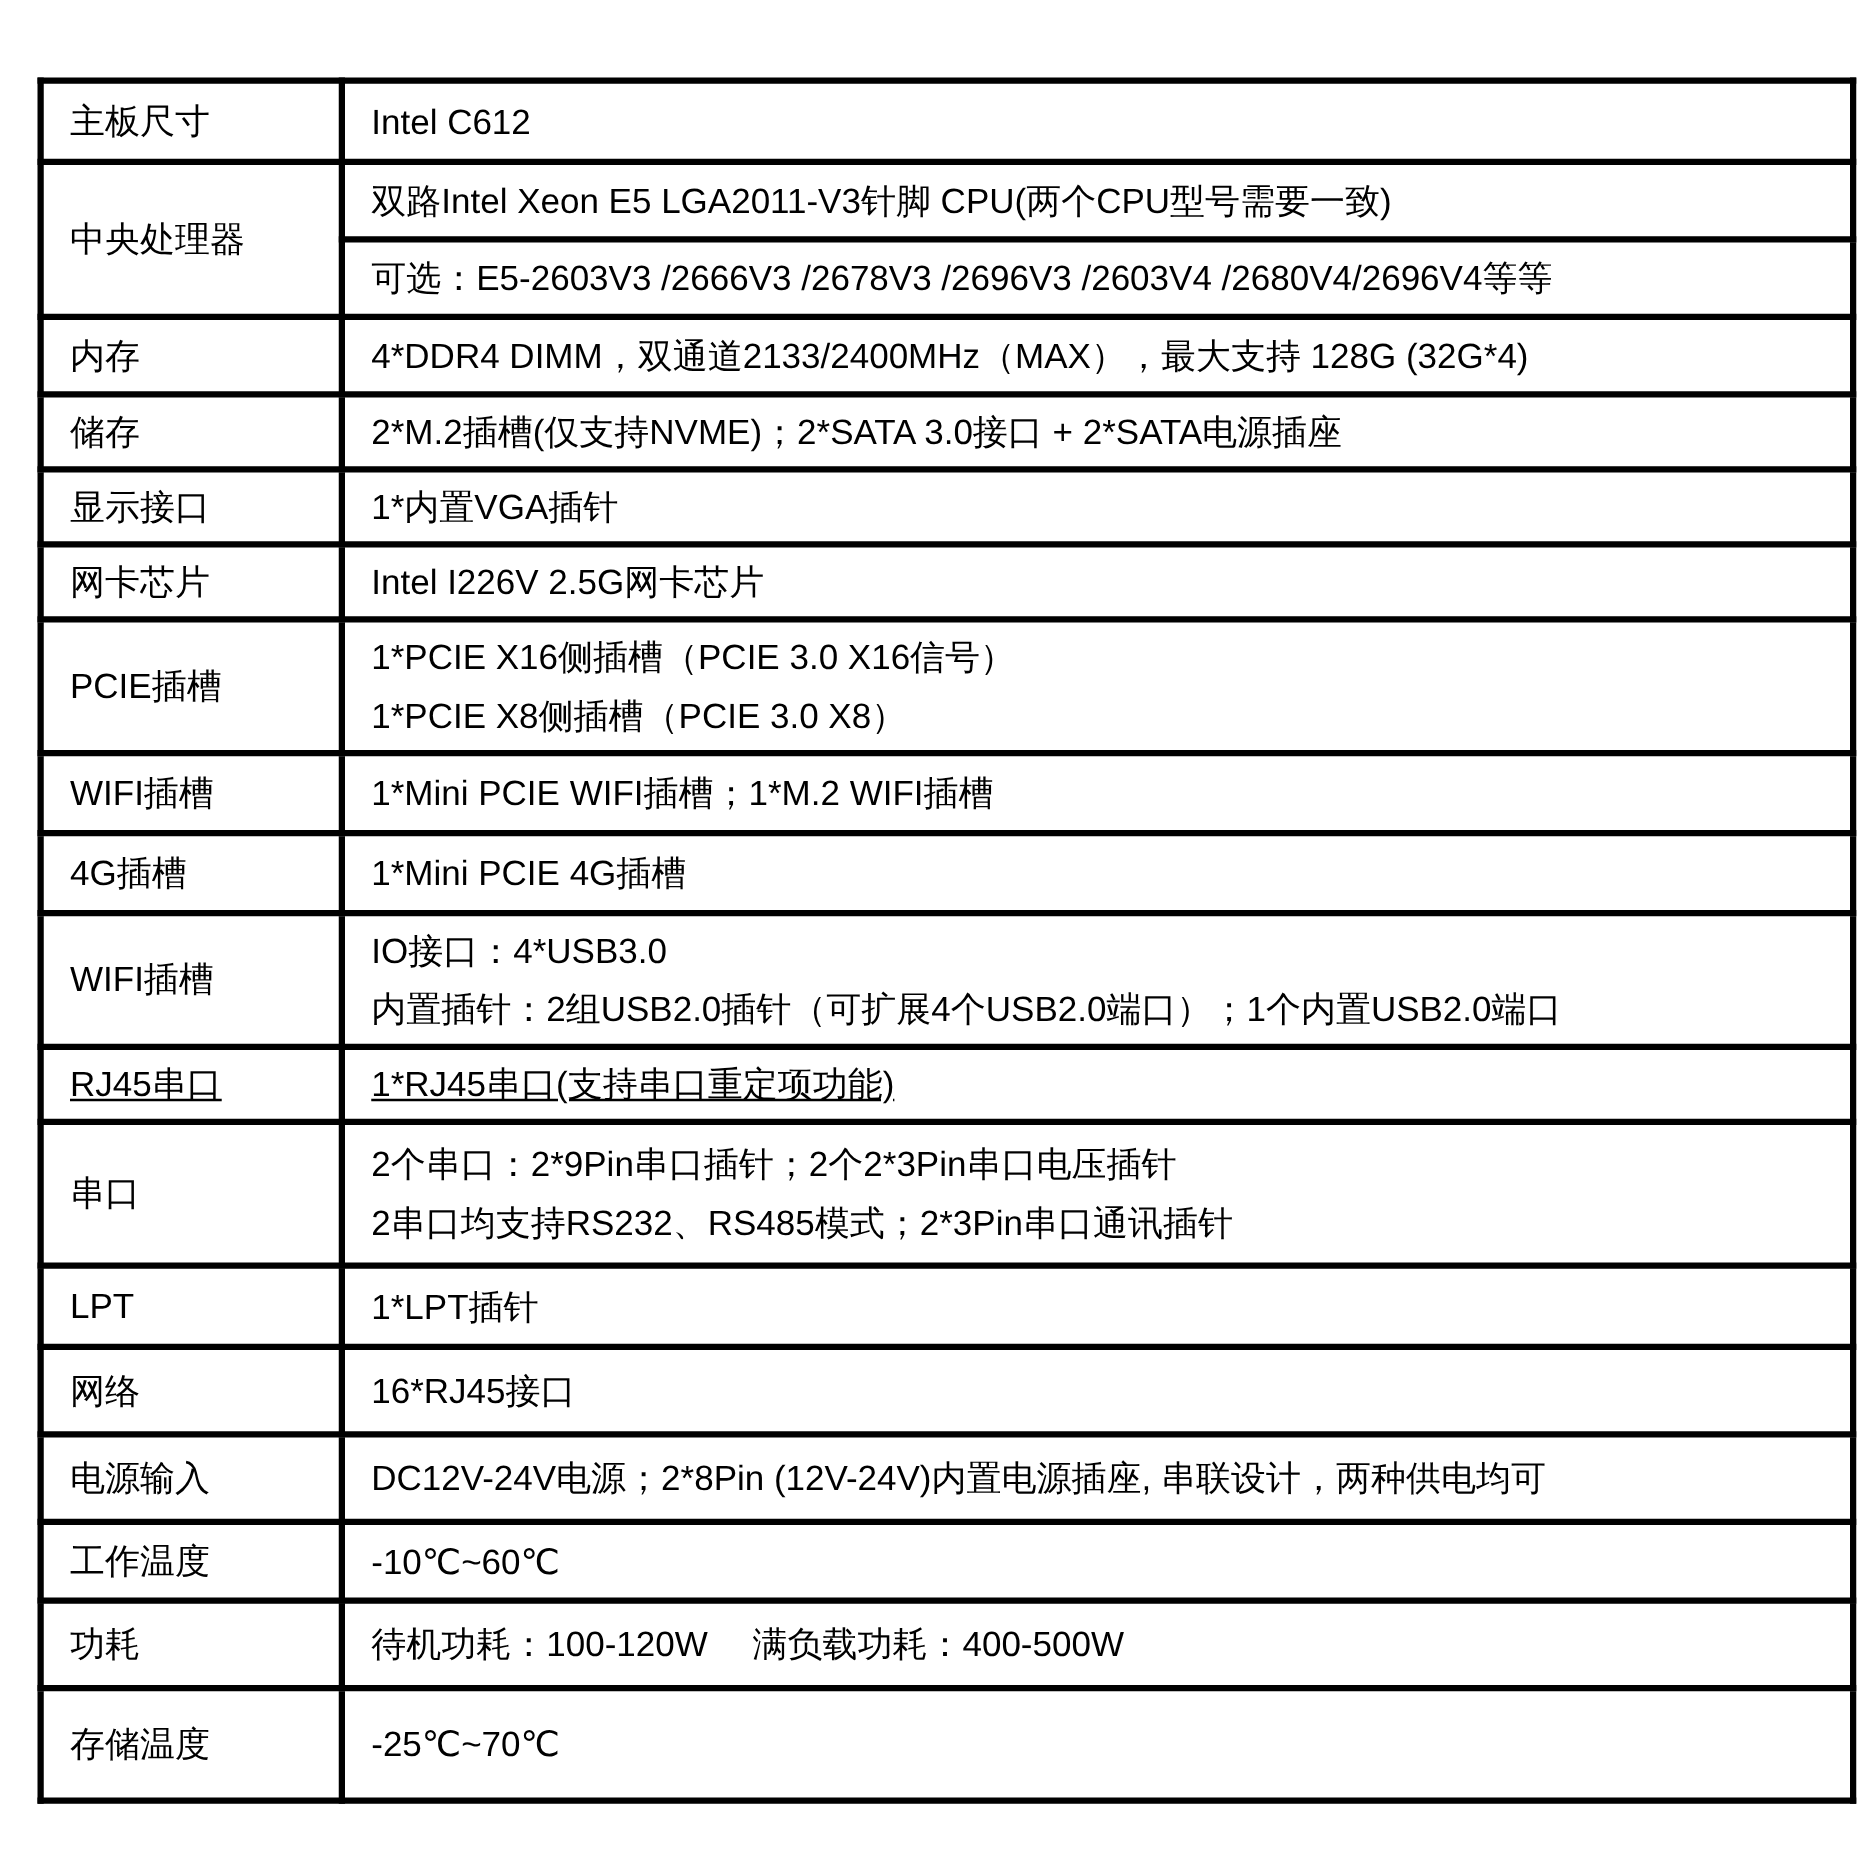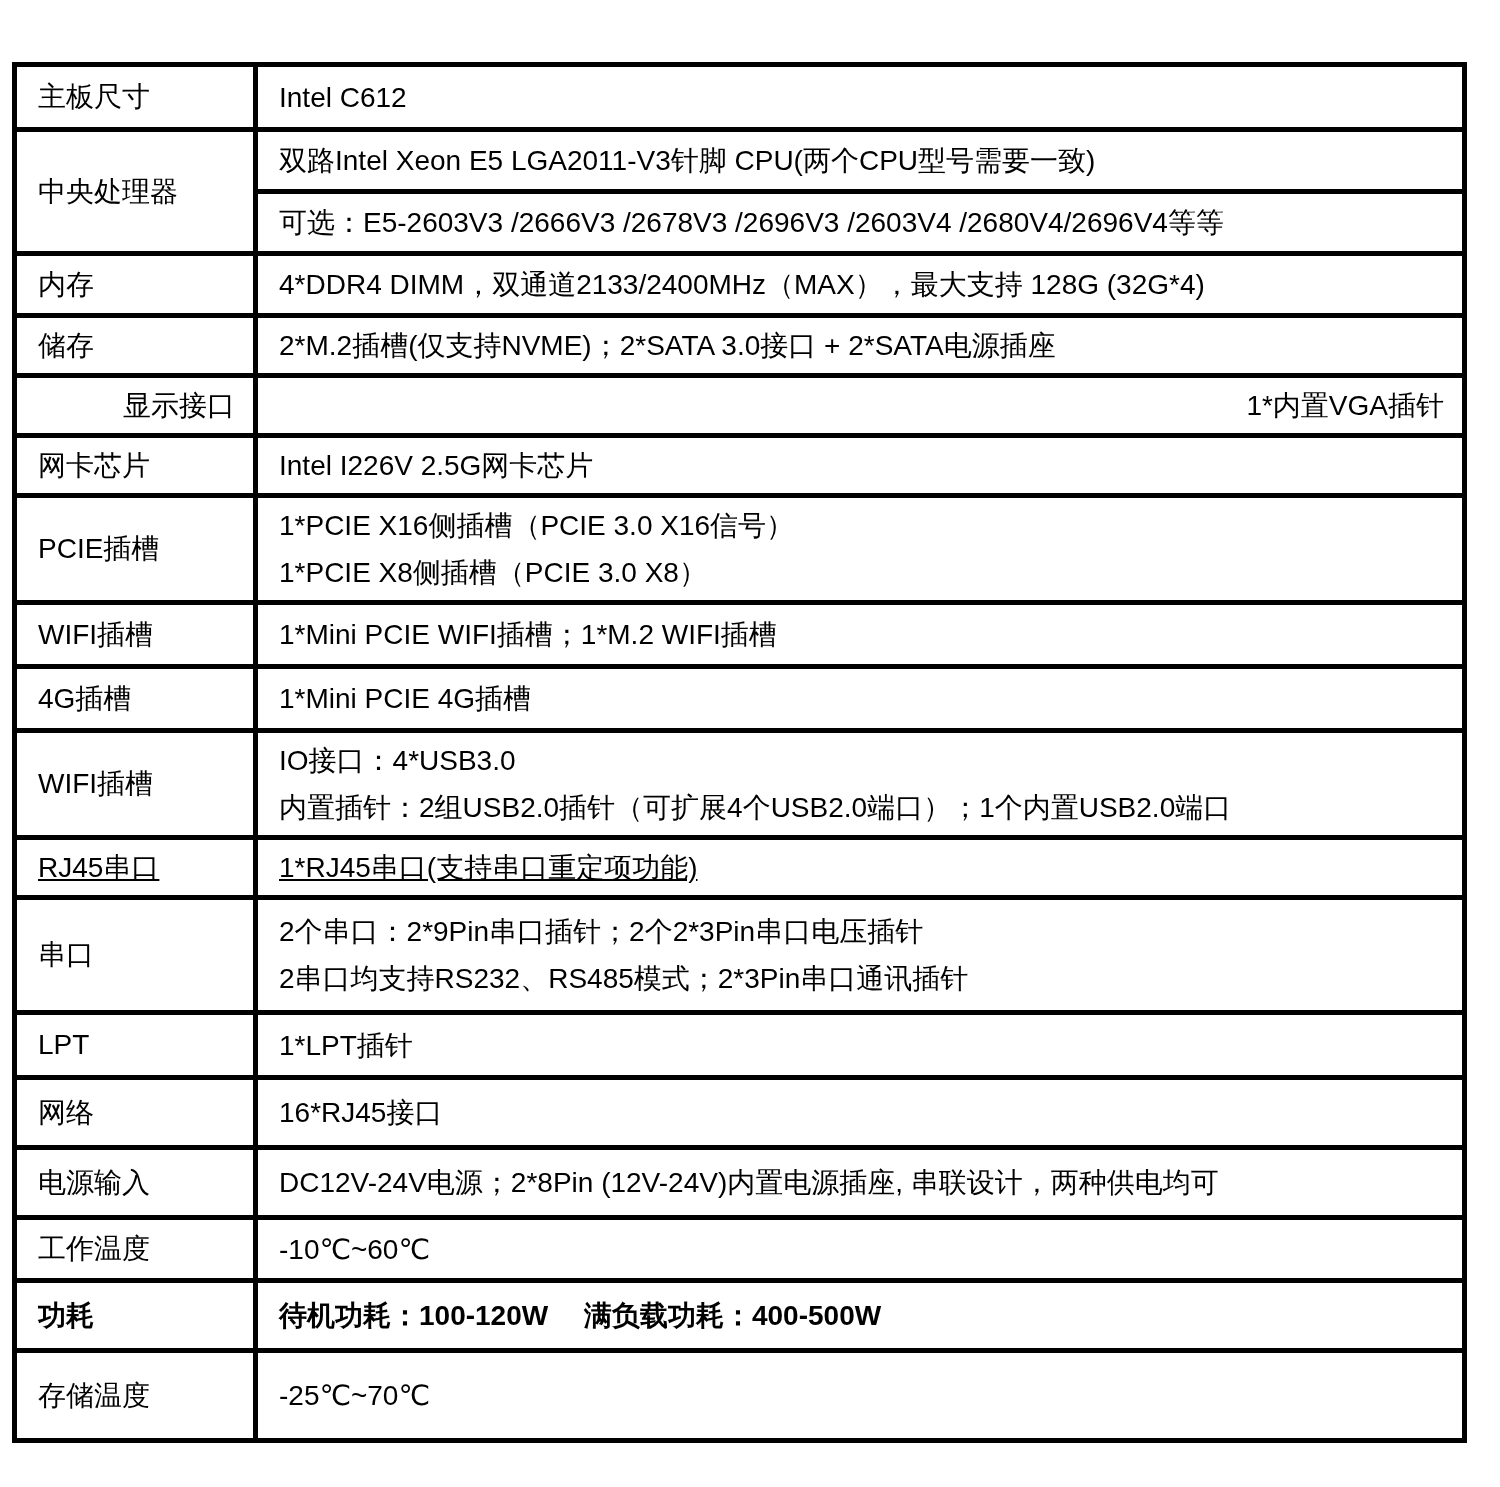--- a/index.html
+++ b/index.html
@@ -8,21 +8,21 @@
   }
   body {
     width: 1500px;
     height: 1487px;
     background: #ffffff;
     color: #000000;
     font-family: "Liberation Sans", "DejaVu Sans", sans-serif;
   }
   table.spec {
     position: absolute;
-    left: 12px;
+    left: 30px;
     top: 62px;
     width: 1455px;
     border-collapse: collapse;
     table-layout: fixed;
   }
   table.spec td {
     border: 5px solid #000000;
     font-size: 28px;
     vertical-align: middle;
     padding: 4px 18px 4px 21px;
@@ -67,21 +67,21 @@
         </td>
     </tr>
 
     <tr style="height:60px;">
       <td class="label-cell">储存</td>
       <td class="value-cell">
           <div class="line">2*M.2插槽(仅支持NVME)；2*SATA 3.0接口 + 2*SATA电源插座</div>
         </td>
     </tr>
 
-    <tr style="height:60px;text-align:right;">
+    <tr style="height:60px;">
       <td class="label-cell">显示接口</td>
       <td class="value-cell">
           <div class="line">1*内置VGA插针</div>
         </td>
     </tr>
 
     <tr style="height:60px;">
       <td class="label-cell">网卡芯片</td>
       <td class="value-cell">
           <div class="line">Intel I226V 2.5G网卡芯片</div>
@@ -154,21 +154,21 @@
         </td>
     </tr>
 
     <tr style="height:63px;">
       <td class="label-cell">工作温度</td>
       <td class="value-cell">
           <div class="line">-10℃~60℃</div>
         </td>
     </tr>
 
-    <tr style="height:70px;font-weight:bold;">
+    <tr style="height:70px;">
       <td class="label-cell">功耗</td>
       <td class="value-cell">
           <div class="line">待机功耗：100-120W　 满负载功耗：400-500W</div>
         </td>
     </tr>
 
     <tr style="height:90px;">
       <td class="label-cell">存储温度</td>
       <td class="value-cell">
           <div class="line">-25℃~70℃</div>

